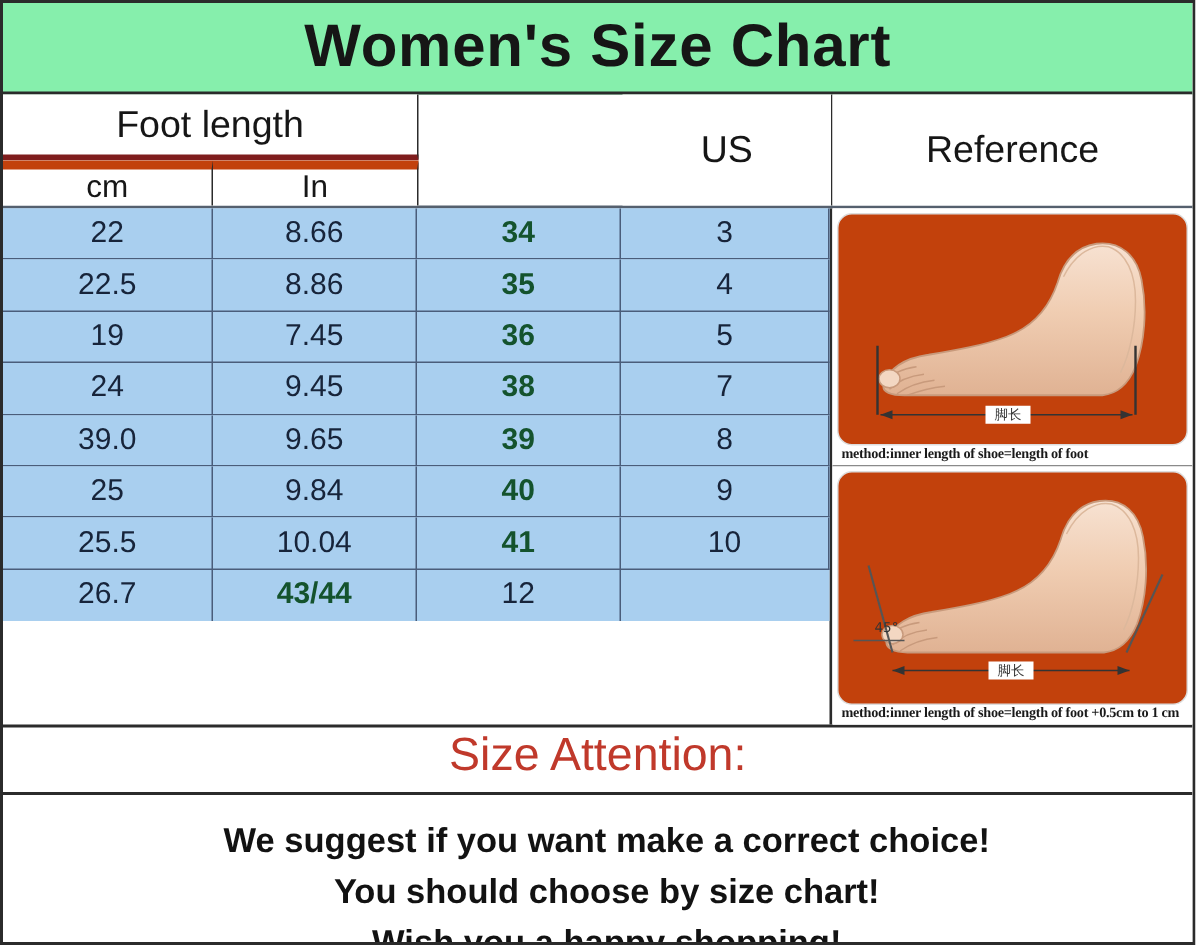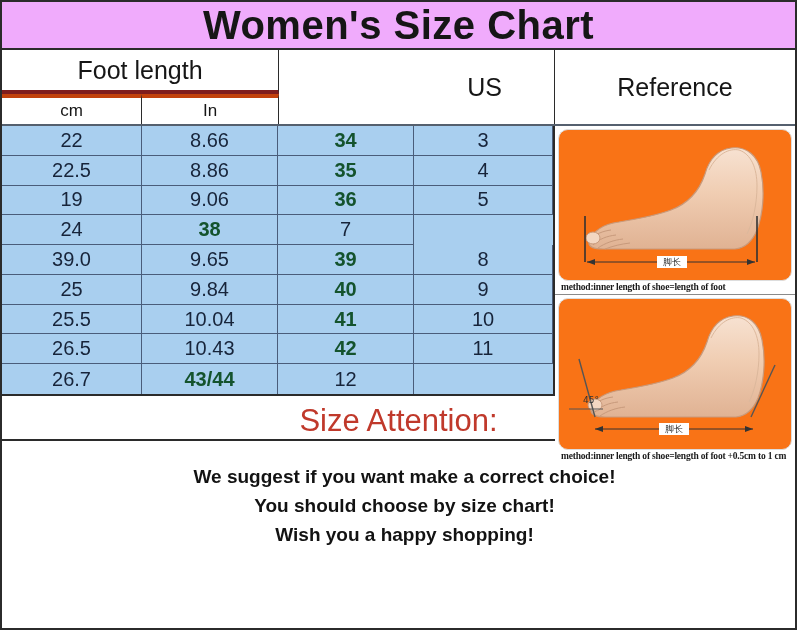--- a/index.html
+++ b/index.html
@@ -17,22 +17,22 @@
     height: 630px;
     position: relative;
     overflow: hidden;
     background: #ffffff;
     box-sizing: border-box;
     border: 2px solid #2b2b2b;
   }
 
   
   .title-banner {
-    height: 48px;
-    background: #f0abfc;
+    height: 61px;
+    background: #86efac;
     border-bottom: 2px solid #2b2b2b;
     display: flex;
     align-items: center;
     justify-content: center;
     box-sizing: border-box;
   }
   .title-banner .title-text {
     font-size: 40px;
     font-weight: 700;
     color: #161616;
@@ -66,39 +66,39 @@
     border-right: 1px solid #2b2b2b;
     display: flex;
     align-items: center;
     justify-content: center;
     color: #161616;
     font-size: 25px;
     font-weight: 400;
     font-family: "Liberation Sans", sans-serif;
   }
   .head-cell.sub {
-    font-size: 17px;
-    border-top: 4px solid #c2410c;
+    font-size: 21px;
+    border-top: 6px solid #c2410c;
   }
   .head-cell.footlen {
     grid-column: 1 / span 2;
     grid-row: 1;
     border-bottom: 4px solid #7f1d1d;
   }
   .head-cell.eucn { grid-column: 3; grid-row: 1 / span 2; }
   .head-cell.us   { grid-column: 4; grid-row: 1 / span 2; }
   .head-cell.ref  { grid-column: 5; grid-row: 1 / span 2; border-right: none; }
   .head-cell.cm   { grid-column: 1; grid-row: 2; }
   .head-cell.inch { grid-column: 2; grid-row: 2; }
 
   
   .body-region {
     display: flex;
     flex-direction: row;
-    height: 268px;
+    height: 344px;
     box-sizing: border-box;
   }
   .data-cols {
     width: 553px;
     display: flex;
     flex-direction: column;
     box-sizing: border-box;
     border-right: 2px solid #2b2b2b;
   }
   .data-row {
@@ -137,42 +137,42 @@
     display: flex;
     flex-direction: column;
     padding: 3px 3px 0 3px;
     background: #ffffff;
   }
   .ref-figure {
     flex: 1 1 auto;
     position: relative;
     border: 1px solid #dddddd;
     border-radius: 10px;
-    background: #f97316;
+    background: #c2410c;
     overflow: hidden;
   }
   .ref-figure svg { width: 100%; height: 100%; display: block; }
   .ref-caption {
     font-size: 9.5px;
     color: #1a1a1a;
     font-family: "Liberation Serif", serif;
     font-weight: 600;
     padding: 1px 2px 2px 3px;
     white-space: nowrap;
     letter-spacing: -0.2px;
   }
   .ref-block.first { border-bottom: 1px solid #8a8a8a; }
 
   
   .attention-row {
     height: 47px;
     border-top: 2px solid #2b2b2b;
     border-bottom: 2px solid #2b2b2b;
     display: flex;
-    align-items: flex-end;
+    align-items: flex-start;
     justify-content: center;
     background: #ffffff;
     box-sizing: border-box;
   }
   .attention-text {
     font-size: 31px;
     color: #c0392b;
     font-weight: 400;
     font-family: "Liberation Sans", sans-serif;
   }
@@ -181,21 +181,21 @@
     height: 129px;
     display: flex;
     flex-direction: column;
     align-items: center;
     justify-content: center;
     gap: 7px;
     background: #ffffff;
     box-sizing: border-box;
   }
   .note-line {
-    font-size: 19px;
+    font-size: 23px;
     font-weight: 700;
     color: #121212;
     font-family: "Liberation Sans", sans-serif;
     text-align: right;
     margin-left: 12px;
   }
 </style>
 </head>
 <body>
 
@@ -226,28 +226,29 @@
 
       <div class="data-row">
         <div class="cell">22.5</div>
         <div class="cell">8.86</div>
         <div class="cell eu">35</div>
         <div class="cell">4</div>
       </div>
 
       <div class="data-row">
         <div class="cell">19</div>
-        <div class="cell">9.06</div>
+        <div class="cell">7.45</div>
         <div class="cell eu">36</div>
         <div class="cell">5</div>
       </div>
 
 
       <div class="data-row">
         <div class="cell">24</div>
+        <div class="cell">9.45</div>
         <div class="cell eu">38</div>
         <div class="cell">7</div>
       </div>
 
       <div class="data-row">
         <div class="cell">39.0</div>
         <div class="cell">9.65</div>
         <div class="cell eu">39</div>
         <div class="cell">8</div>
       </div>
@@ -259,26 +260,20 @@
         <div class="cell">9</div>
       </div>
 
       <div class="data-row">
         <div class="cell">25.5</div>
         <div class="cell">10.04</div>
         <div class="cell eu">41</div>
         <div class="cell">10</div>
       </div>
 
-      <div class="data-row">
-        <div class="cell">26.5</div>
-        <div class="cell">10.43</div>
-        <div class="cell eu">42</div>
-        <div class="cell">11</div>
-      </div>
 
       <div class="data-row">
         <div class="cell">26.7</div>
         <div class="cell eu">43/44</div>
         <div class="cell">12</div>
       </div>
 
     </div>
 
     <div class="ref-col">

